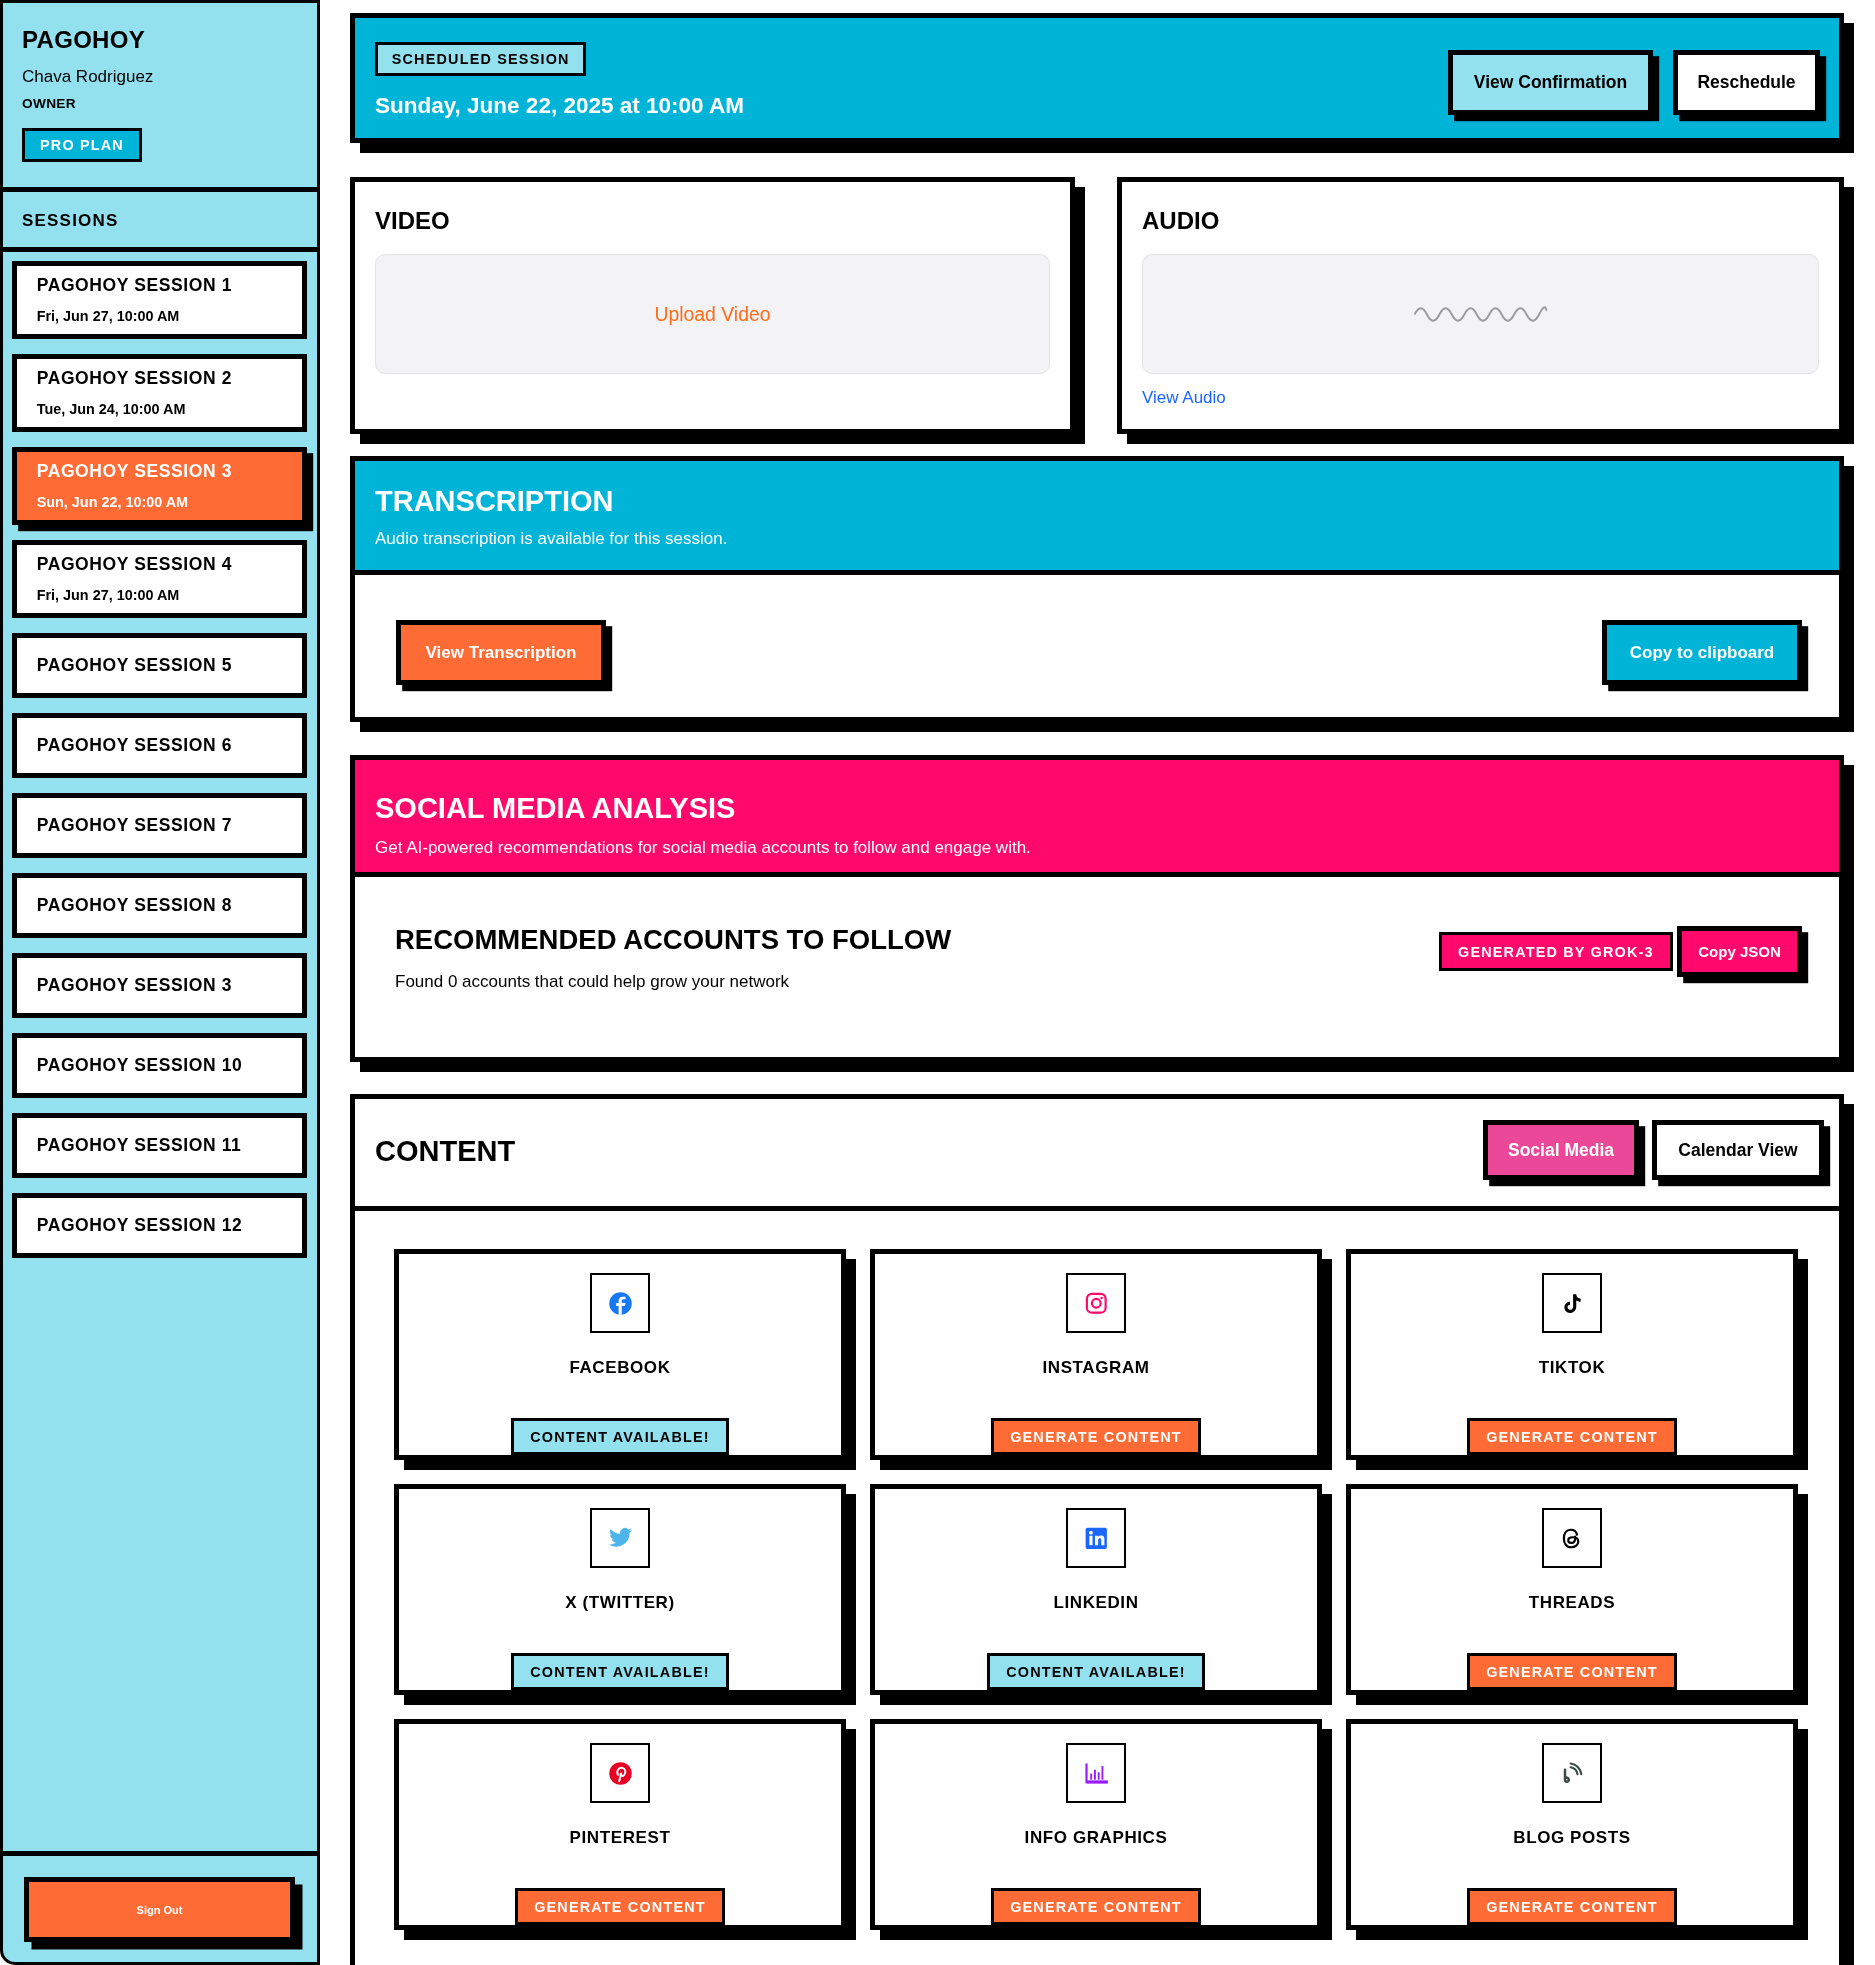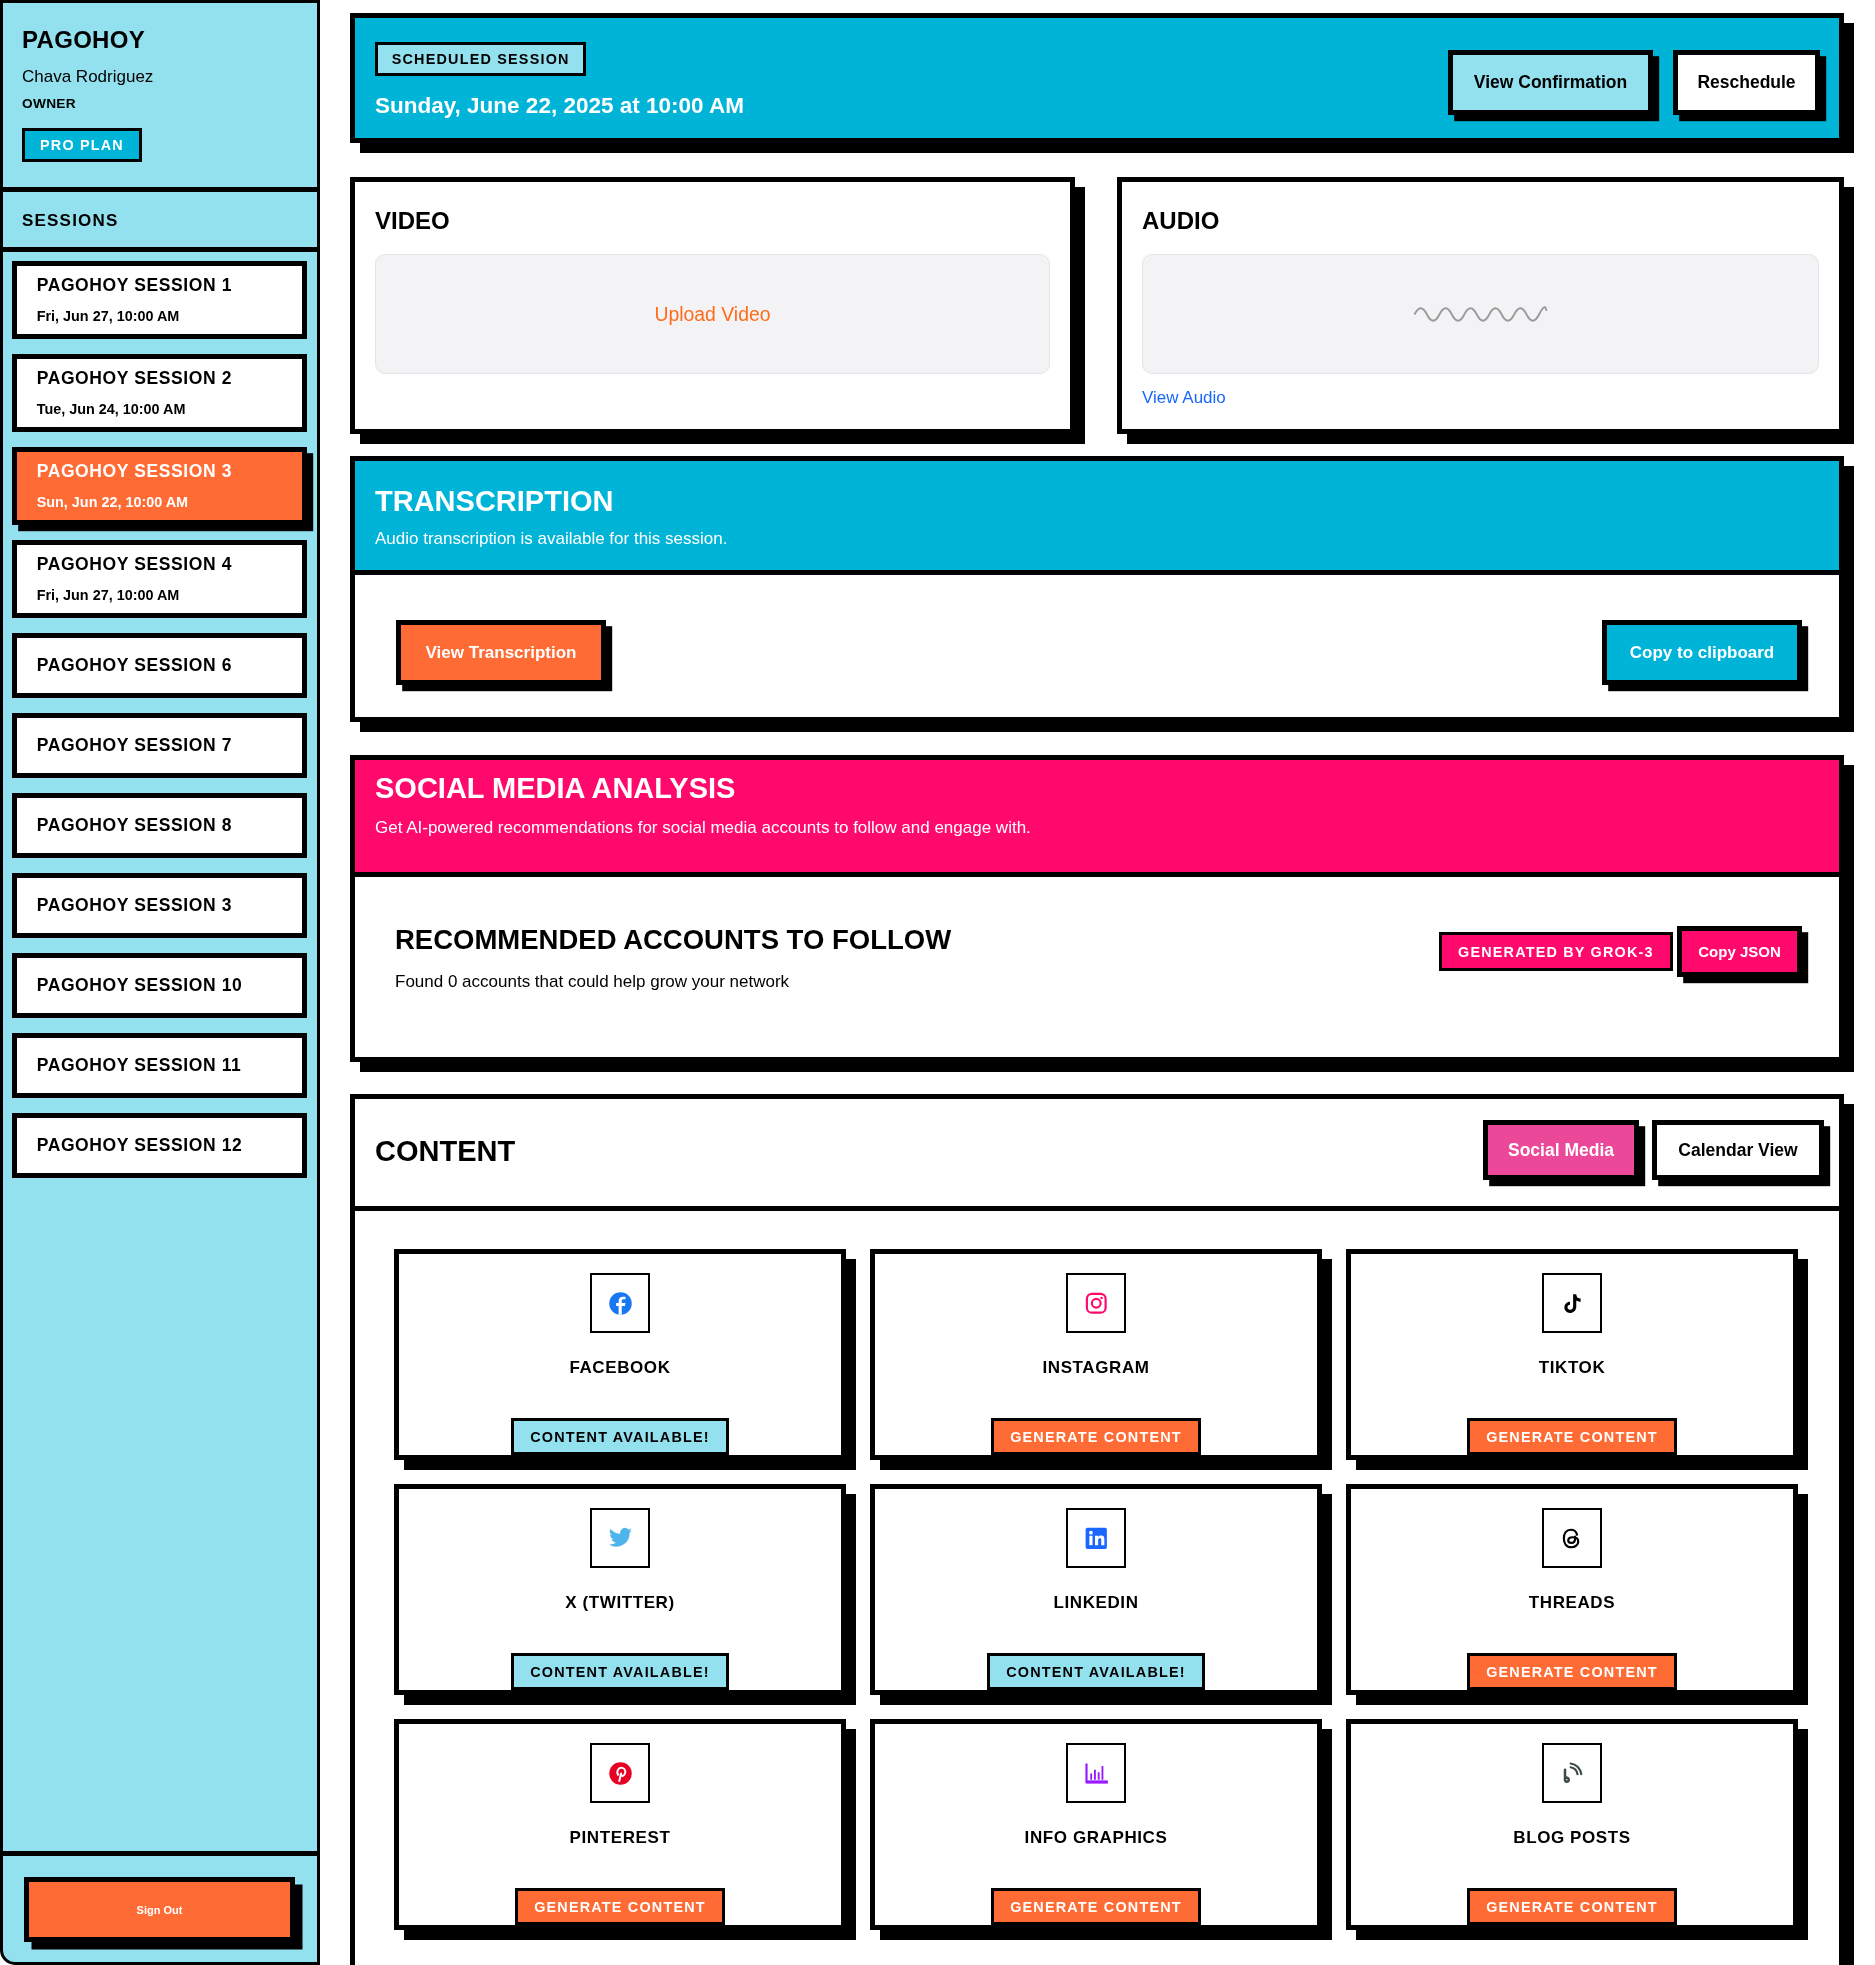--- a/index.html
+++ b/index.html
@@ -49,21 +49,21 @@
   
   .trans { left: 350px; top: 456px; width: 1494px; height: 266px; }
   .trans-head { height: 114px; background: #00b4d8; border-bottom: 5px solid #000; padding: 24px 20px; color: #fff; }
   .trans-head h2 { font-size: 29px; font-weight: 700; }
   .trans-head p { font-size: 17px; margin-top: 11.2px; }
   .view-trans { left: 41px; top: 159px; width: 210px; height: 65px; background: #ff6b35; color: #fff; font-size: 17px; }
   .copy-clip { left: 1247px; top: 159px; width: 200px; height: 65px; background: #00b4d8; color: #fff; font-size: 17px; }
 
   
   .social { left: 350px; top: 755px; width: 1494px; height: 307px; }
-  .social-head { height: 117px; background: #ff0a6c; border-bottom: 5px solid #000; padding: 12px 20px; color: #fff; }
+  .social-head { height: 117px; background: #ff0a6c; border-bottom: 5px solid #000; padding: 32px 20px; color: #fff; }
   .social-head h2 { font-size: 29px; font-weight: 700; }
   .social-head p { font-size: 17px; margin-top: 12.5px; }
   .rec-title { position: absolute; left: 40px; top: 164px; font-size: 27.5px; font-weight: 700; }
   .rec-sub { position: absolute; left: 40px; top: 212px; font-size: 17px; font-weight: 500; }
   .grok { position: absolute; left: 1084px; top: 172px; background: #ff0a6c; border: 3.7px solid #000; color: #fff; font-size: 14.4px; font-weight: 700; letter-spacing: 1.2px; padding: 8.7px 16px; }
   .copy-json { left: 1322px; top: 166px; width: 125px; height: 51px; background: #ff0a6c; color: #fff; font-size: 15px; }
 
   
   .content { left: 350px; top: 1094px; width: 1494px; height: 912px; }
   .content-head { height: 112px; border-bottom: 5px solid #000; position: relative; }
@@ -101,20 +101,23 @@
     </div>
     <div class="sess two active">
       <div class="t">PAGOHOY SESSION 3</div>
       <div class="d">Sun, Jun 22, 10:00 AM</div>
     </div>
     <div class="sess two">
       <div class="t">PAGOHOY SESSION 4</div>
       <div class="d">Fri, Jun 27, 10:00 AM</div>
     </div>
     <div class="sess one">
+      <div class="t">PAGOHOY SESSION 5</div>
+    </div>
+    <div class="sess one">
       <div class="t">PAGOHOY SESSION 6</div>
     </div>
     <div class="sess one">
       <div class="t">PAGOHOY SESSION 7</div>
     </div>
     <div class="sess one">
       <div class="t">PAGOHOY SESSION 8</div>
     </div>
     <div class="sess one">
       <div class="t">PAGOHOY SESSION 3</div>

